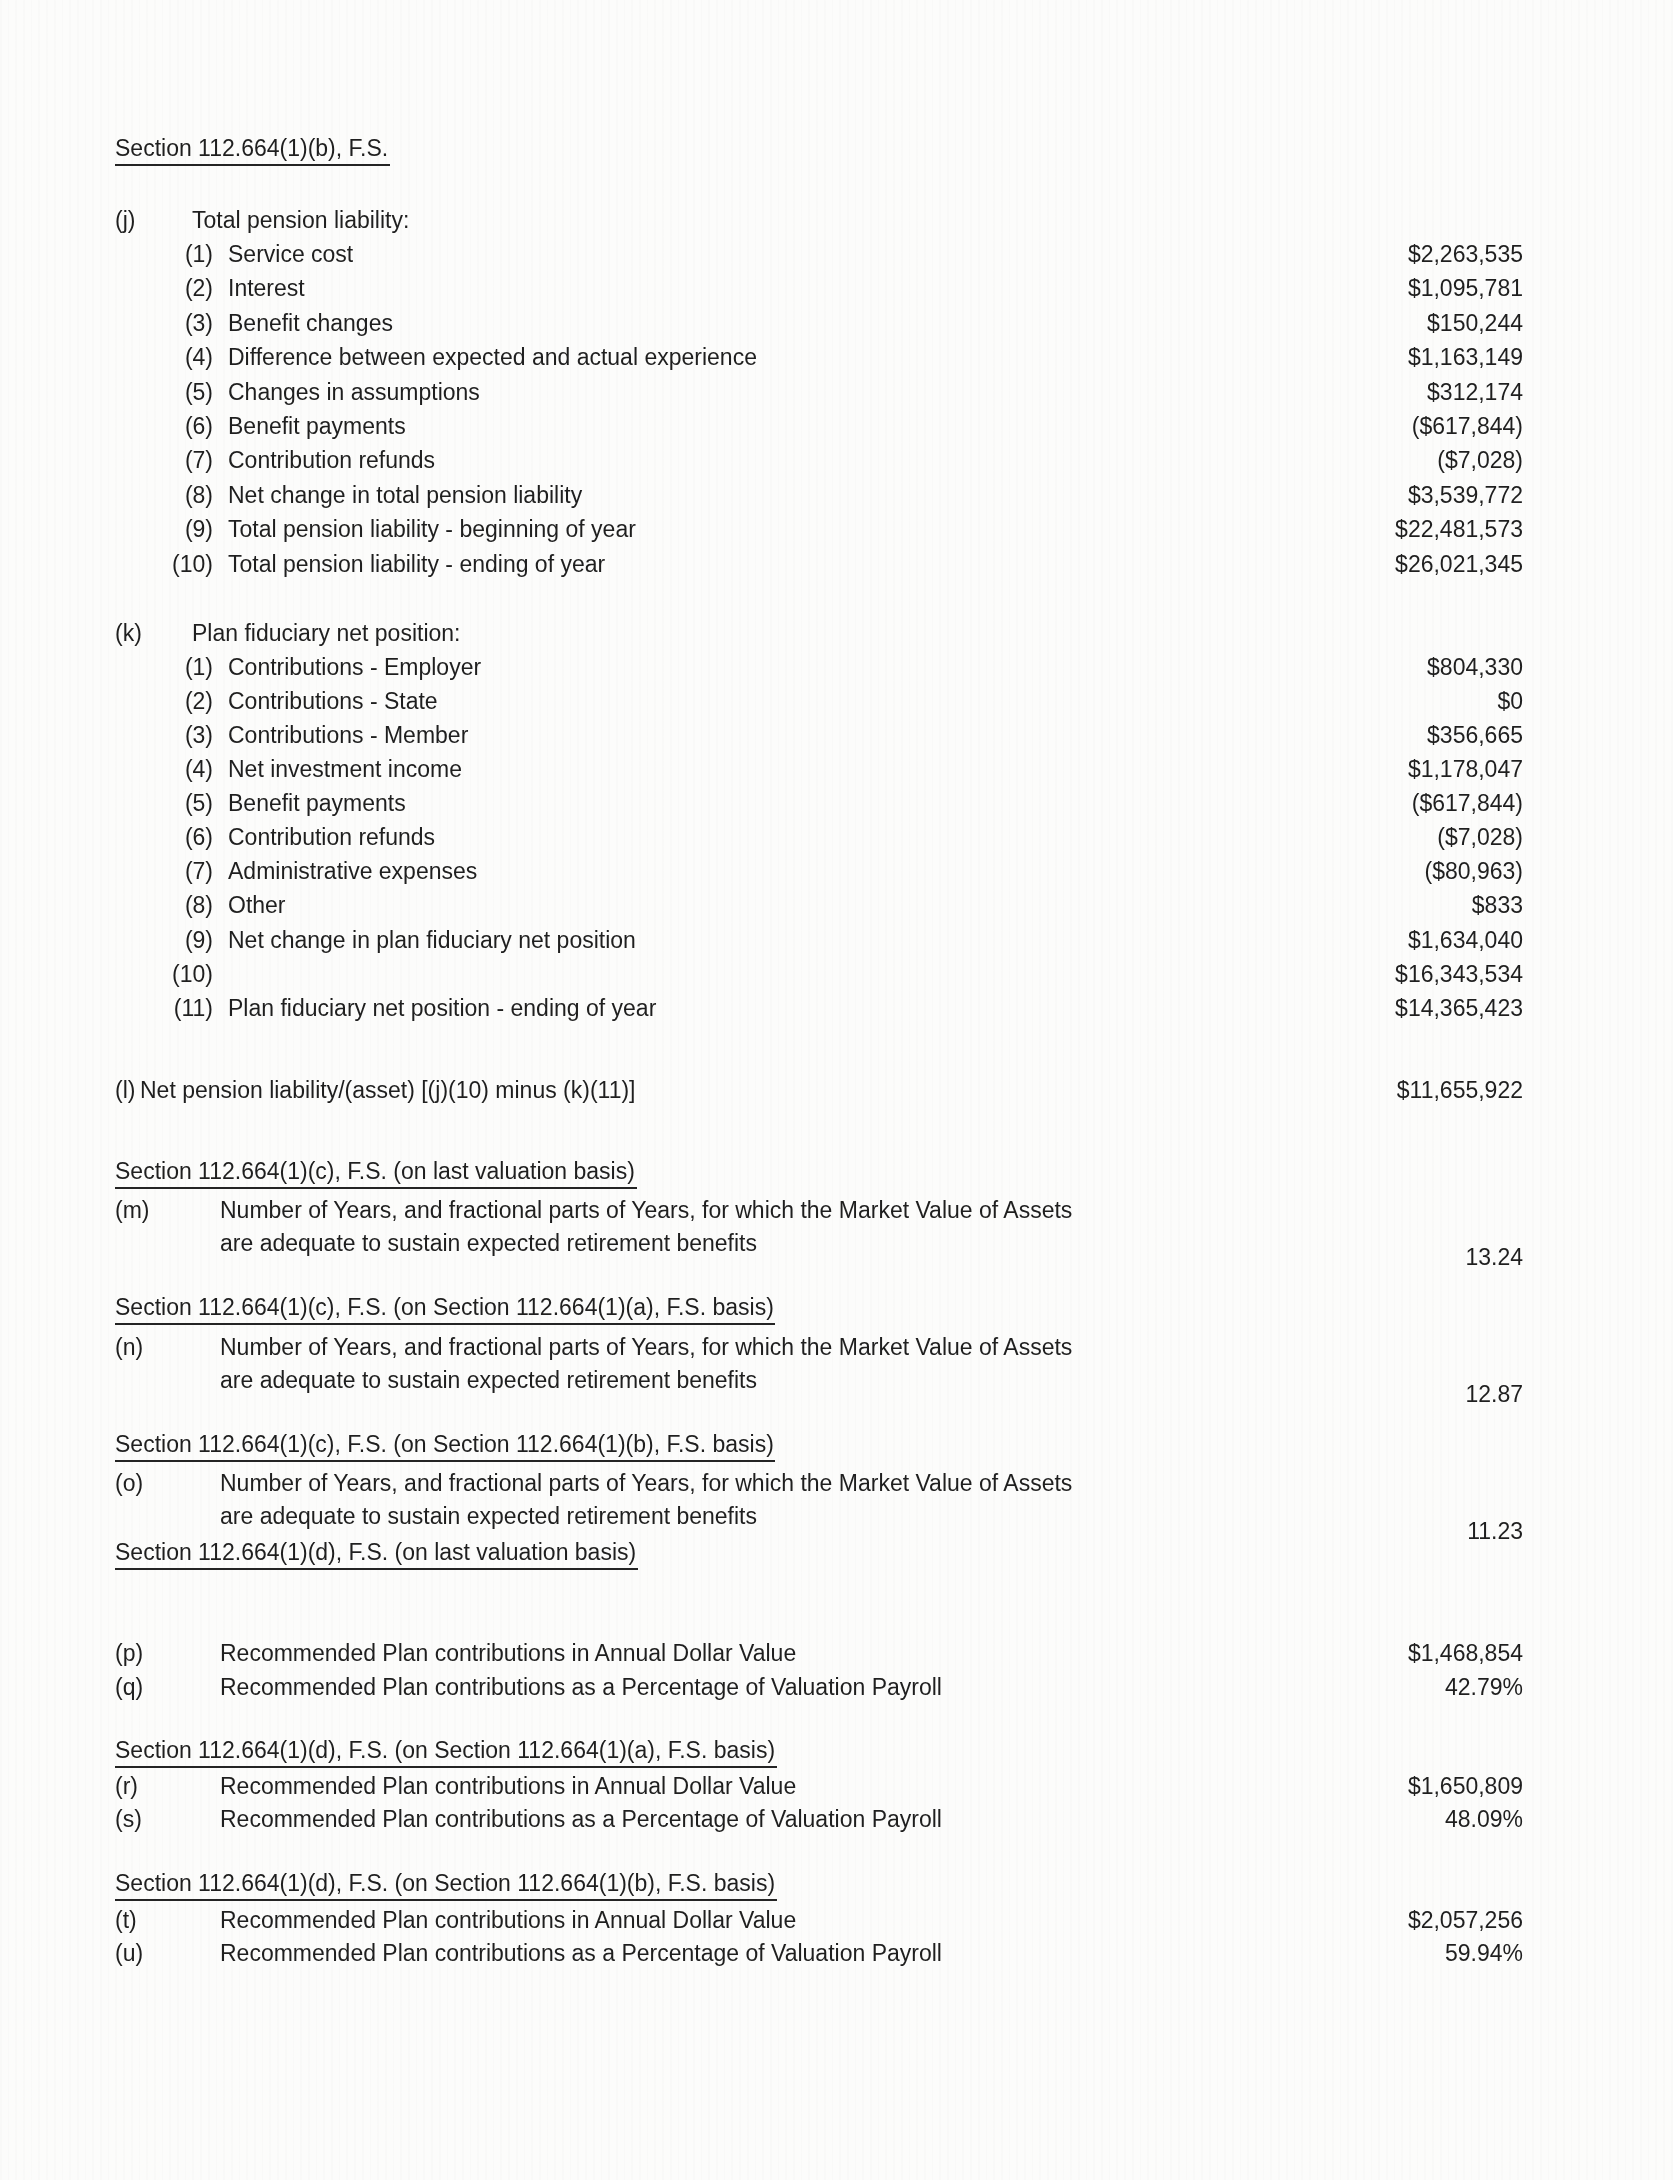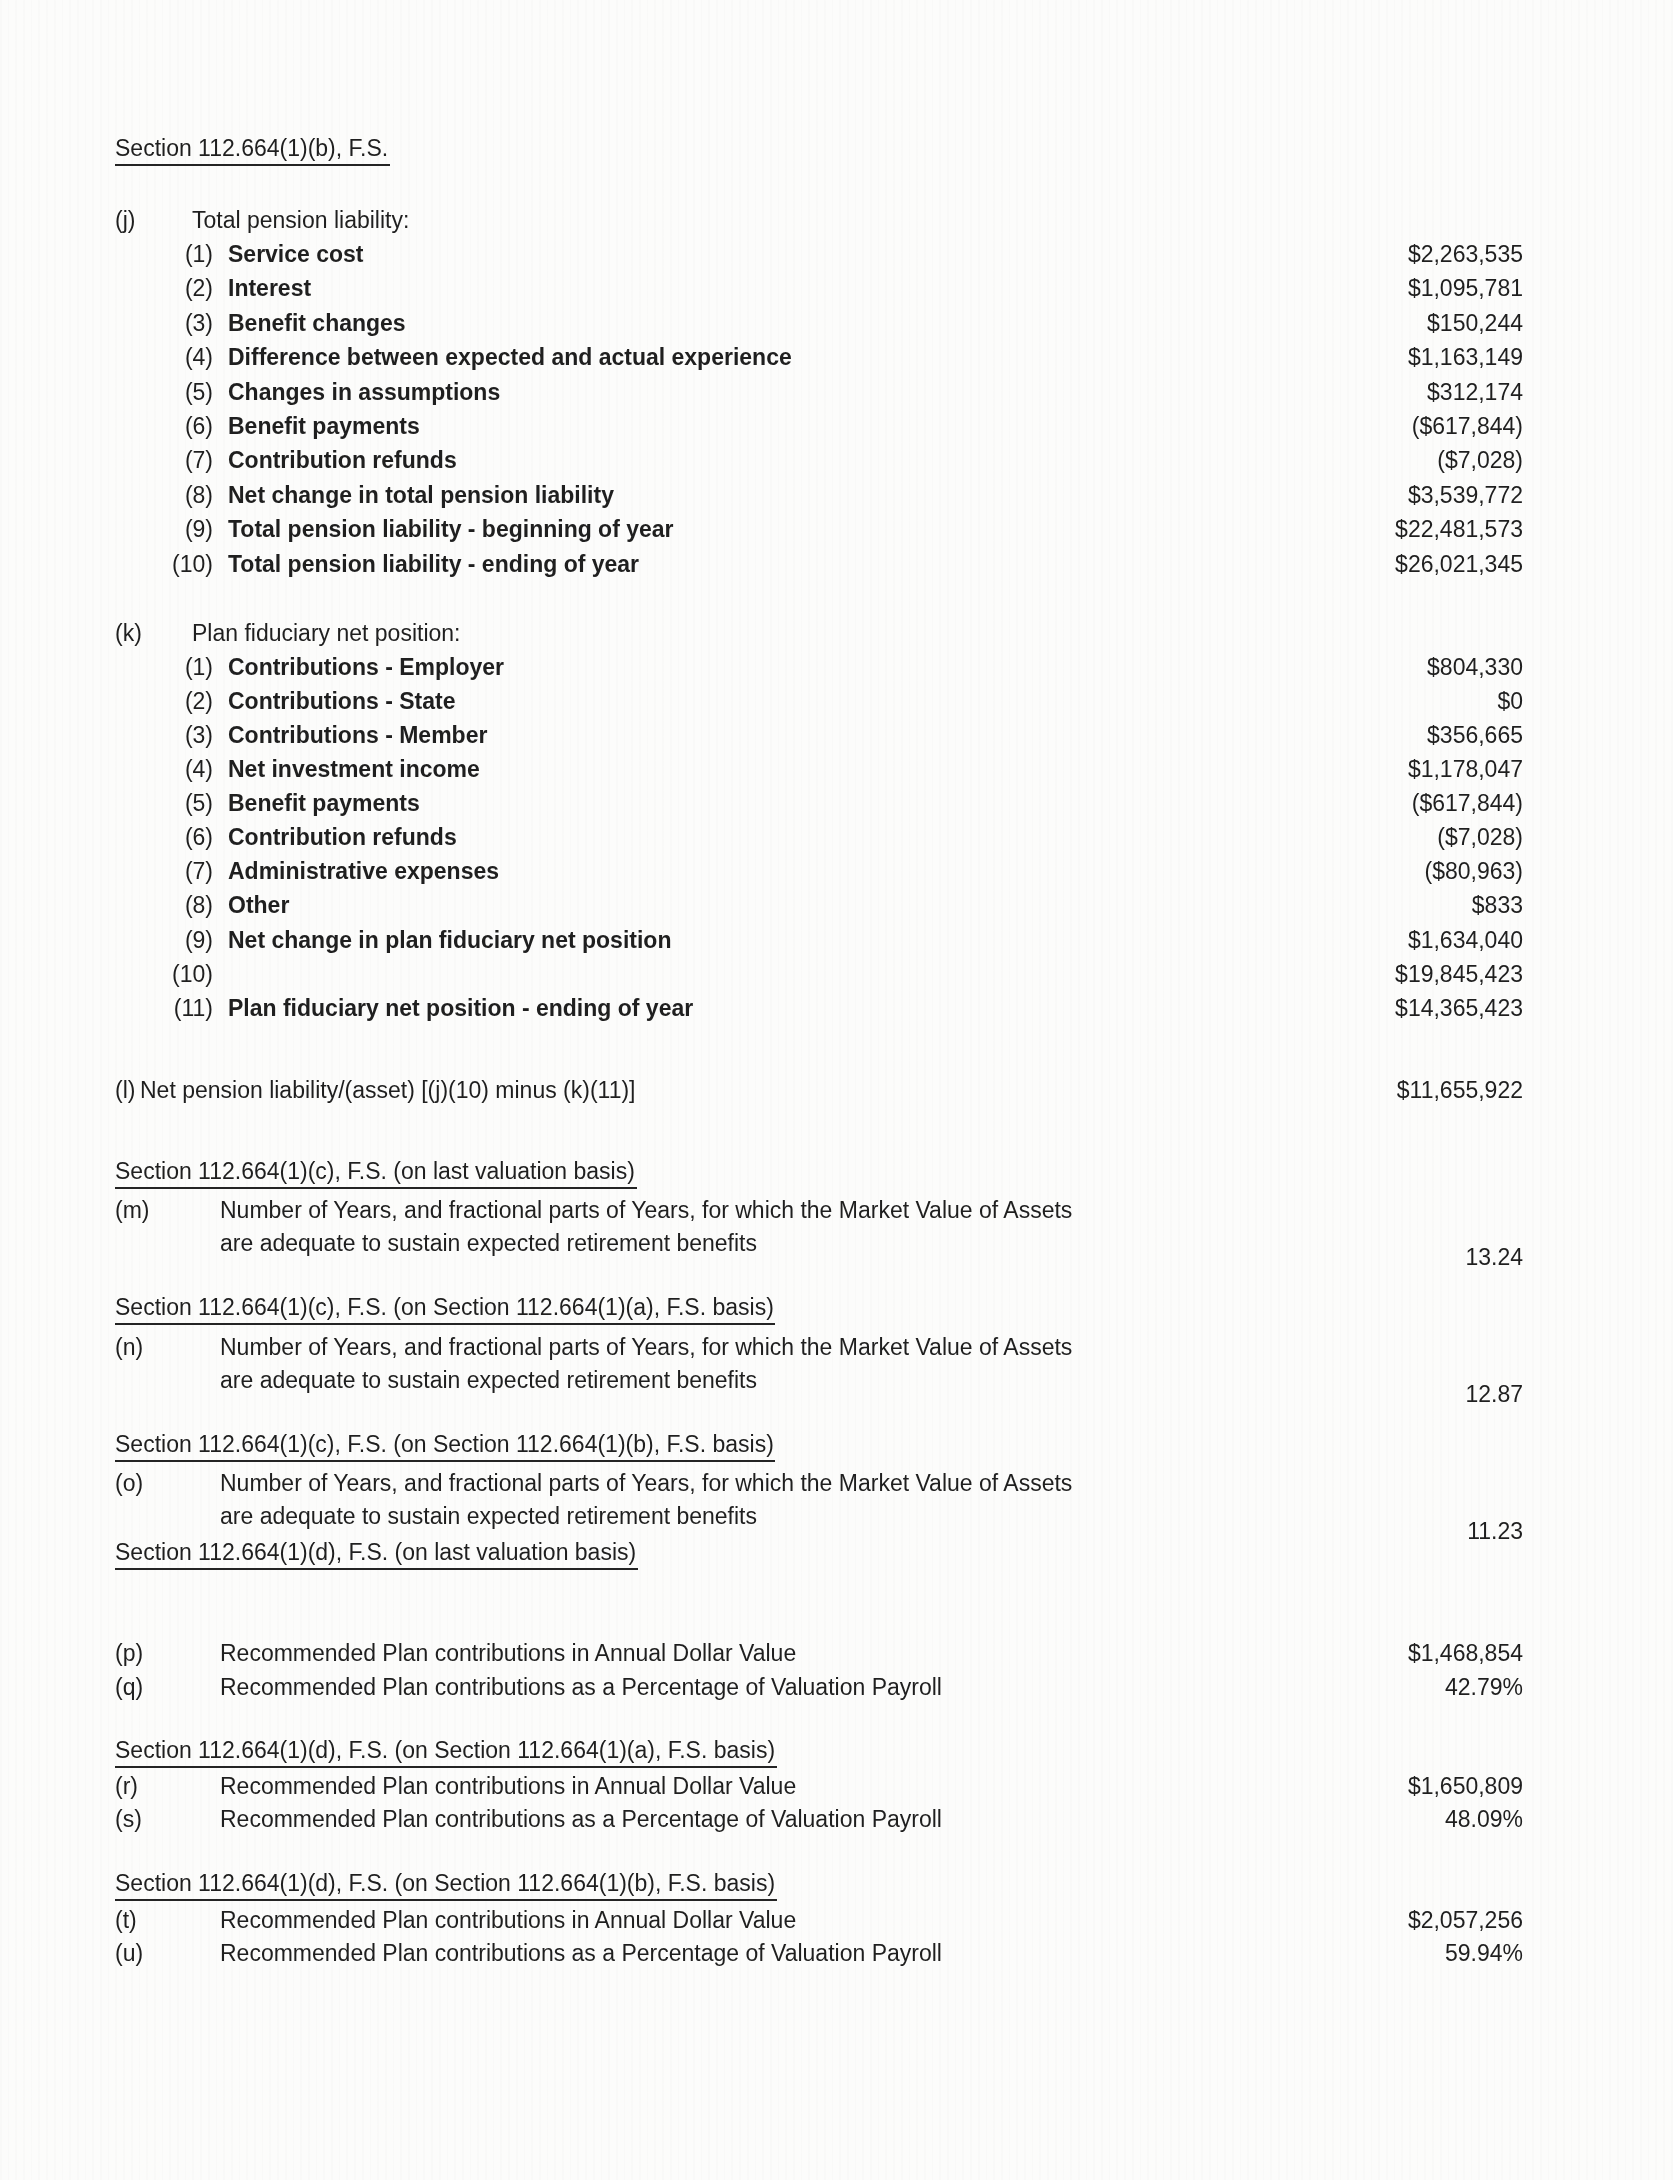--- a/index.html
+++ b/index.html
@@ -35,21 +35,21 @@
     display: inline-block;
     border-bottom: 2.6px solid #242424;
     padding: 0 1.7px 0.9px 0;
     line-height: 29px;
     height: 29px;
   }
   .marker   { position: absolute; left: 115px; }
   .jk-head  { position: absolute; left: 152px; margin-left: 40px; }
   .l-label  { position: absolute; left: 140px; }
   .num      { position: absolute; left: 102px; width: 111px; text-align: right; }
-  .ilabel   { position: absolute; left: 228px; font-weight: bold; }
+  .ilabel   { position: absolute; left: 228px; }
   .para     { position: absolute; left: 220px; }
   .value    { position: absolute; right: 151px; text-align: right; }
 </style>
 </head>
 <body>
 
 <div class="page">
 
   <div class="row" style="top:134px">
     <span class="sec-header">Section 112.664(1)(b), F.S.</span>
@@ -154,21 +154,21 @@
     <span class="ilabel">Other</span>
     <span class="value">$833</span>
   </div>
   <div class="row" style="top:923px">
     <span class="num">(9)</span>
     <span class="ilabel">Net change in plan fiduciary net position</span>
     <span class="value">$1,634,040</span>
   </div>
   <div class="row" style="top:957px">
     <span class="num">(10)</span>
-    <span class="value">$19,845,423</span>
+    <span class="value">$16,343,534</span>
   </div>
   <div class="row" style="top:991px">
     <span class="num">(11)</span>
     <span class="ilabel">Plan fiduciary net position - ending of year</span>
     <span class="value">$14,365,423</span>
   </div>
 
   <div class="row" style="top:1073px">
     <span class="marker">(l)</span>
     <span class="l-label">Net pension liability/(asset) [(j)(10) minus (k)(11)]</span>

